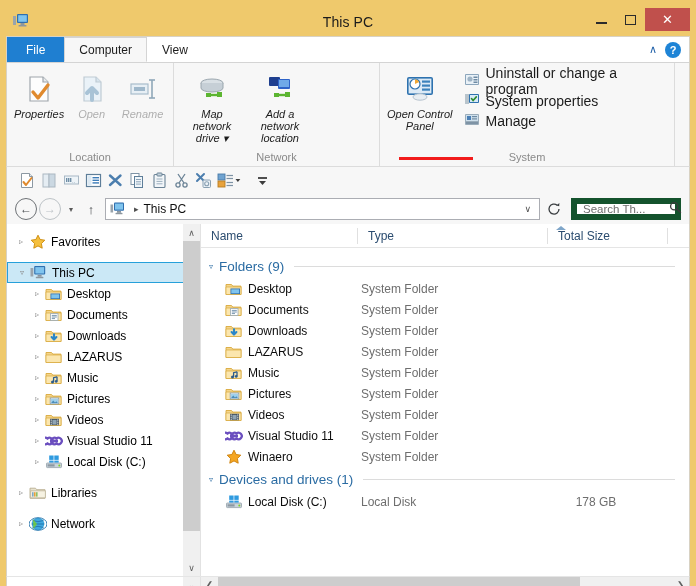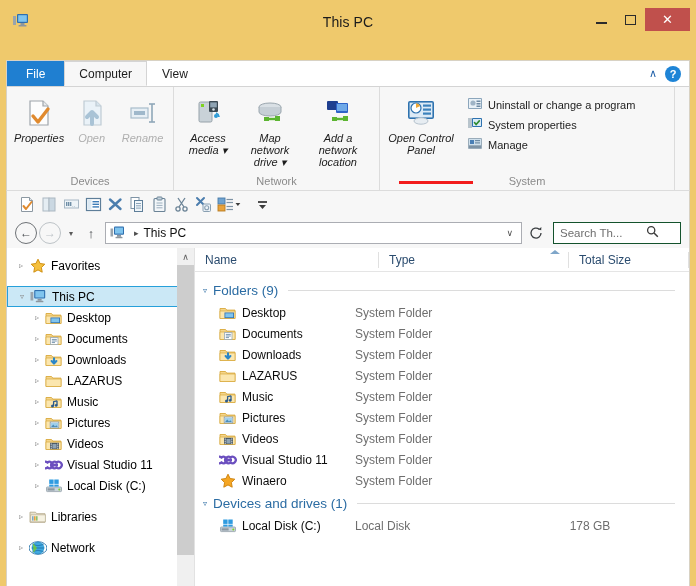--- a/index.html
+++ b/index.html
@@ -45,21 +45,20 @@
   .capbtn.close { background: #C0504C; color: #fff; width: 45px; }
   .glyph-min { display:block; width: 11px; height: 2px; background: #2b2b2b; margin-top:6px;}
   .glyph-max { display:block; width: 11px; height: 10px; border: 1.6px solid #2b2b2b; }
   .glyph-close { font-size: 13px; line-height: 1; font-family: "Liberation Sans", sans-serif;}
 
   
   #ribbon-area {
     background: #FFFFFF;
     border: 1px solid #D8D2C4;
     border-bottom: none;
-    margin-top: 24px;
   }
   #tabstrip {
     height: 25px; display: flex; align-items: stretch;
     background: #FFFFFF; position: relative;
   }
   .tab {
     display: flex; align-items: center; justify-content: center;
     padding: 0 14px; font-size: 12px; color: #1c1c1c;
     border: 1px solid transparent; border-bottom: none;
     cursor: default; position: relative; top: 0;
@@ -91,21 +90,21 @@
   }
   .bigbtn {
     width: 62px; display: flex; flex-direction: column; align-items: center;
     padding: 3px 2px; cursor: default;
   }
   .bigbtn .lbl { font-size: 11px; color: #1c1c1c; text-align: center; line-height: 12px; margin-top: 3px; font-style: italic; }
   .bigbtn.disabled .lbl { color: #AFAFAF; }
   .bigbtn .ico { height: 32px; display: flex; align-items: flex-end; }
   .smallrow {
     display: flex; align-items: center; gap: 5px;
-    font-size: 11px; color: #1c1c1c; padding: 2px 4px; cursor: default;
+    font-size: 14px; color: #1c1c1c; padding: 2px 4px; cursor: default;
     height: 20px;
   }
   #red-underline {
     position: absolute; left: 19px; bottom: 6px;
     width: 74px; height: 3px; background: #F21C1C;
   }
 
   
   #qat {
     height: 28px; background: #F7F7F7;
@@ -138,22 +137,22 @@
   #crumb-icon { width: 16px; height: 15px; margin-right: 3px; }
   .crumb-sep { font-size: 9px; color: #4d4d4d; padding: 0 5px; }
   #crumb-text { font-size: 12px; color: #0f0f0f; }
   #crumb-caret { margin-left: auto; font-size: 9px; color: #4d4d4d; padding: 0 6px; }
   #refresh-btn {
     width: 22px; height: 22px; margin-left: 1px;
     display: flex; align-items: center; justify-content: center;
     font-size: 13px; color: #3b3f42; cursor: default;
   }
   #searchbox {
-    width: 128px; height: 22px; background: #fff;
-    border: 1px solid #14532d; margin-left: 4px;
+    width: 110px; height: 22px; background: #fff;
+    border: 6px solid #14532d; margin-left: 4px;
     display: flex; align-items: center; padding: 0 4px 0 6px;
   }
   #search-input {
     border: none; outline: none; width: 86px;
     font-size: 11.5px; color: #6f6f6f;
     font-family: "Liberation Sans", sans-serif; background: transparent;
   }
   #search-icon { font-size: 12px; color: #4a4a4a; }
 
   
@@ -317,39 +316,25 @@
                 <rect x="4" y="11" width="17" height="10" fill="#E7EFF5" stroke="#A8BCCB" stroke-width="1.2"></rect>
                 <rect x="7" y="14" width="11" height="4" fill="#9FB8CB"></rect>
                 <line x1="25" y1="7" x2="25" y2="25" stroke="#8FA7B8" stroke-width="1.6"></line>
                 <line x1="22" y1="7" x2="28" y2="7" stroke="#8FA7B8" stroke-width="1.6"></line>
                 <line x1="22" y1="25" x2="28" y2="25" stroke="#8FA7B8" stroke-width="1.6"></line>
               </svg>
             </span>
             <span class="lbl">Rename</span>
           </div>
         </div>
-        <div class="rgroup-label">Devices</div>
+        <div class="rgroup-label">Location</div>
       </div>
 
       <div class="rgroup" style="width:206px">
         <div class="rgroup-body">
-          <div class="bigbtn" style="width:58px">
-            <span class="ico">
-              <svg width="32" height="32" viewBox="0 0 32 32">
-                <rect x="7" y="5" width="13" height="20" rx="1.5" fill="#C9D2D8" stroke="#97A2AA" stroke-width="1"></rect>
-                <rect x="9" y="7" width="3" height="3" fill="#7ED321"></rect>
-                <rect x="17" y="4" width="9" height="11" rx="1" fill="#3C4A54"></rect>
-                <rect x="18.2" y="5.4" width="6.6" height="5" fill="#8FA4B4"></rect>
-                <circle cx="21.5" cy="12.5" r="1.3" fill="#D8E2E8"></circle>
-                <path d="M24 16 a5 5 0 0 1 3 4" fill="none" stroke="#2E9BD6" stroke-width="1.8"></path>
-                <circle cx="24" cy="19" r="2" fill="#2E9BD6"></circle>
-              </svg>
-            </span>
-            <span class="lbl">Access media ▾</span>
-          </div>
           <div class="bigbtn" style="width:66px">
             <span class="ico">
               <svg width="32" height="32" viewBox="0 0 32 32">
                 <ellipse cx="16" cy="10" rx="11" ry="4" fill="#D9E0E5" stroke="#9AA6AE" stroke-width="1"></ellipse>
                 <path d="M5 10 v5 a11 4 0 0 0 22 0 v-5" fill="#C6CFD6" stroke="#9AA6AE" stroke-width="1"></path>
                 <path d="M10 20 h5 v4 h-5 z" fill="#5CB531"></path>
                 <path d="M15 22 h8" stroke="#5CB531" stroke-width="2.4"></path>
                 <rect x="21" y="19" width="5" height="5" fill="#5CB531"></rect>
               </svg>
             </span>
@@ -713,21 +698,21 @@
       <div id="navscroll">
         <div class="sbbtn">∧</div>
         <div id="navthumb" style="height:290px"></div>
         <div style="flex:1"></div>
         <div class="sbbtn">∨</div>
       </div>
     </div>
 
     <div id="filepane">
       <div id="colheader">
-        <div class="colh" style="width:184px">Name</div>
+        <div class="colh" style="width:157px">Name</div>
         <div class="colh" style="width:190px">Type</div>
         <div class="colh" style="width:120px">Total Size</div>
         <div id="sortmark"></div>
       </div>
       <div id="filelist">
           <div class="grouphdr">
             <span class="gexp">▿</span>
             <span class="gtitle">Folders (9)</span>
             <span class="gline"></span>
           </div>

